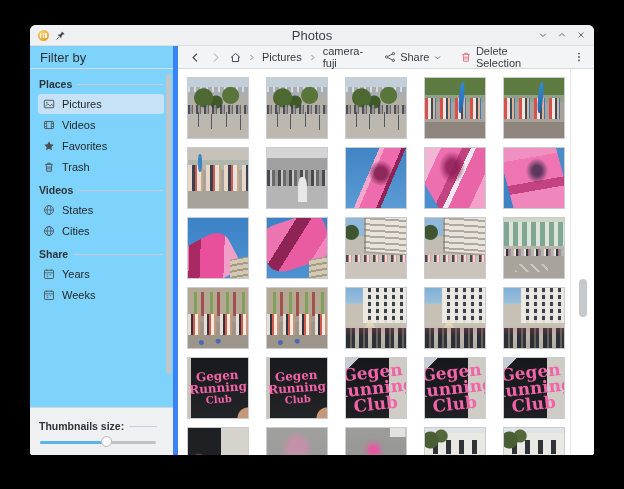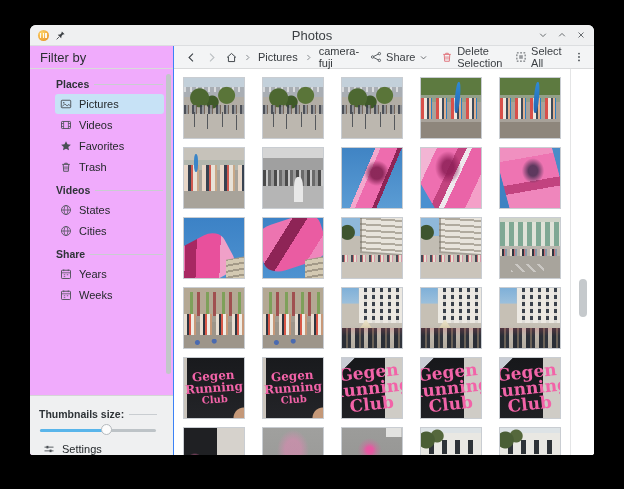--- a/index.html
+++ b/index.html
@@ -12,31 +12,31 @@
   .app-icon{width:11px;height:11px;border-radius:50%;background:radial-gradient(circle at 35% 30%,#fcd46a,#f0a93c 60%,#d98a1f);position:relative;flex:0 0 auto}
   .app-icon::after{content:"";position:absolute;left:2px;top:3px;width:7px;height:5px;
     background:linear-gradient(90deg,#fff 0 1.5px,transparent 1.5px 2.6px,#fff 2.6px 4.1px,transparent 4.1px 5.2px,#fff 5.2px 7px);opacity:.9}
   .titlebar .title{position:absolute;left:0;right:0;text-align:center;font-size:13px;color:#3a3e42}
   .tb-controls{margin-left:auto;display:flex;gap:9px;align-items:center;z-index:2}
   .tb-controls span{display:inline-flex}
   svg.i{display:block}
   
   .wbody{position:absolute;top:21px;left:0;right:0;bottom:0;display:flex}
   
-  .sidebar{width:143px;flex:0 0 auto;background:#f0abfc;border-right:1px solid #3b82f6;position:relative}
+  .sidebar{width:143px;flex:0 0 auto;background:#7dd3fc;border-right:5px solid #3b82f6;position:relative}
   .sidebar-header{height:22px;border-bottom:1px solid #d9dadb;display:flex;align-items:center;padding:0 10px;
     font-size:13px;color:#2b2f33}
-  .sidebar-list{position:absolute;top:23px;left:0;right:0;bottom:61px;overflow:hidden;padding:2px 9px 0 25px}
+  .sidebar-list{position:absolute;top:23px;left:0;right:0;bottom:61px;overflow:hidden;padding:2px 9px 0 8px}
   .sec-title{display:flex;align-items:center;gap:5px;margin:7px 1px 4px;font-size:10.5px;font-weight:bold;color:#2e3337}
   .sec-title .line{flex:1;height:1px;background:#c9cdd1}
   .side-item{display:flex;align-items:center;gap:7px;height:20px;padding:0 5px;border-radius:3px;
     font-size:11px;color:#24282b;margin-bottom:1px;cursor:default}
   .side-item.selected{background:#c7e2f6}
   .side-scrollbar{position:absolute;right:2px;top:28px;width:5px;height:300px;background:#c2c6c9;border-radius:3px}
-  .sidebar-bottom{position:absolute;left:0;right:0;bottom:0;height:60px;border-top:1px solid #d4d5d6;
+  .sidebar-bottom{position:absolute;left:0;right:0;bottom:0;height:48px;border-top:1px solid #d4d5d6;
     background:#eff0f1;padding:5px 15px 0 8px;box-sizing:border-box}
   .slider{position:relative;height:12px;margin:4px 2px 3px}
   .slider .track{position:absolute;left:0;right:0;top:5px;height:3px;background:#bdc3c7;border-radius:2px}
   .slider .fill{position:absolute;left:0;top:5px;height:3px;background:#59b5ea;border-radius:2px}
   .slider .handle{position:absolute;top:0;width:11px;height:11px;border-radius:50%;background:#fcfcfc;
     border:1px solid #b5babe;box-sizing:border-box;margin-left:-6px}
   
   .content{flex:1;display:flex;flex-direction:column;background:#fff;min-width:0}
   .toolbar{height:22px;flex:0 0 auto;background:#f3f4f5;border-bottom:1px solid #d9dadb;
     display:flex;align-items:center;padding:0 7px 0 9px;font-size:11px;color:#3a3e42;gap:3px}
@@ -355,29 +355,20 @@
         <span style="width:8px"></span>
         <span class="tbtn">
           <span>
               <svg class="i" width="12" height="12" viewBox="0 0 16 16">
                 <path d="M3 4.5h10M6.3 4.5V3h3.4v1.5M4.3 4.5l.6 9.2h6.2l.6-9.2M6.7 7v4.4M9.3 7v4.4" stroke="#e06c75" stroke-width="1.2" fill="none"></path>
               </svg>
             </span>
           <span>Delete Selection</span>
         </span>
         <span style="width:8px"></span>
-        <span class="tbtn">
-          <span>
-              <svg class="i" width="12" height="12" viewBox="0 0 16 16">
-                <path d="M2.5 2.5h11v11h-11z" stroke="#4a4f54" stroke-width="1.2" fill="none" stroke-dasharray="2.4 2"></path>
-                <rect x="5.6" y="5.6" width="4.8" height="4.8" fill="#4a4f54" opacity=".55"></rect>
-              </svg>
-            </span>
-          <span>Select All</span>
-        </span>
         <span style="width:4px"></span>
         <span class="tbtn">
             <svg class="i" width="12" height="12" viewBox="0 0 16 16">
               <circle cx="8" cy="3.4" r="1.2" fill="#4a4f54"></circle>
               <circle cx="8" cy="8" r="1.2" fill="#4a4f54"></circle>
               <circle cx="8" cy="12.6" r="1.2" fill="#4a4f54"></circle>
             </svg>
           </span>
       </div>
 

